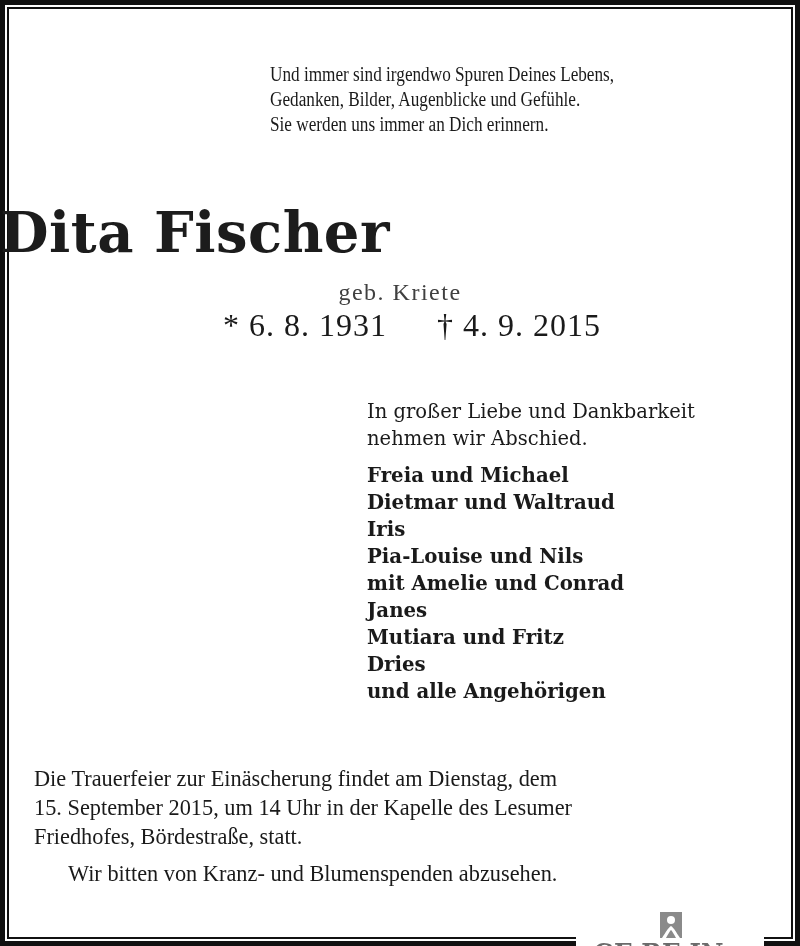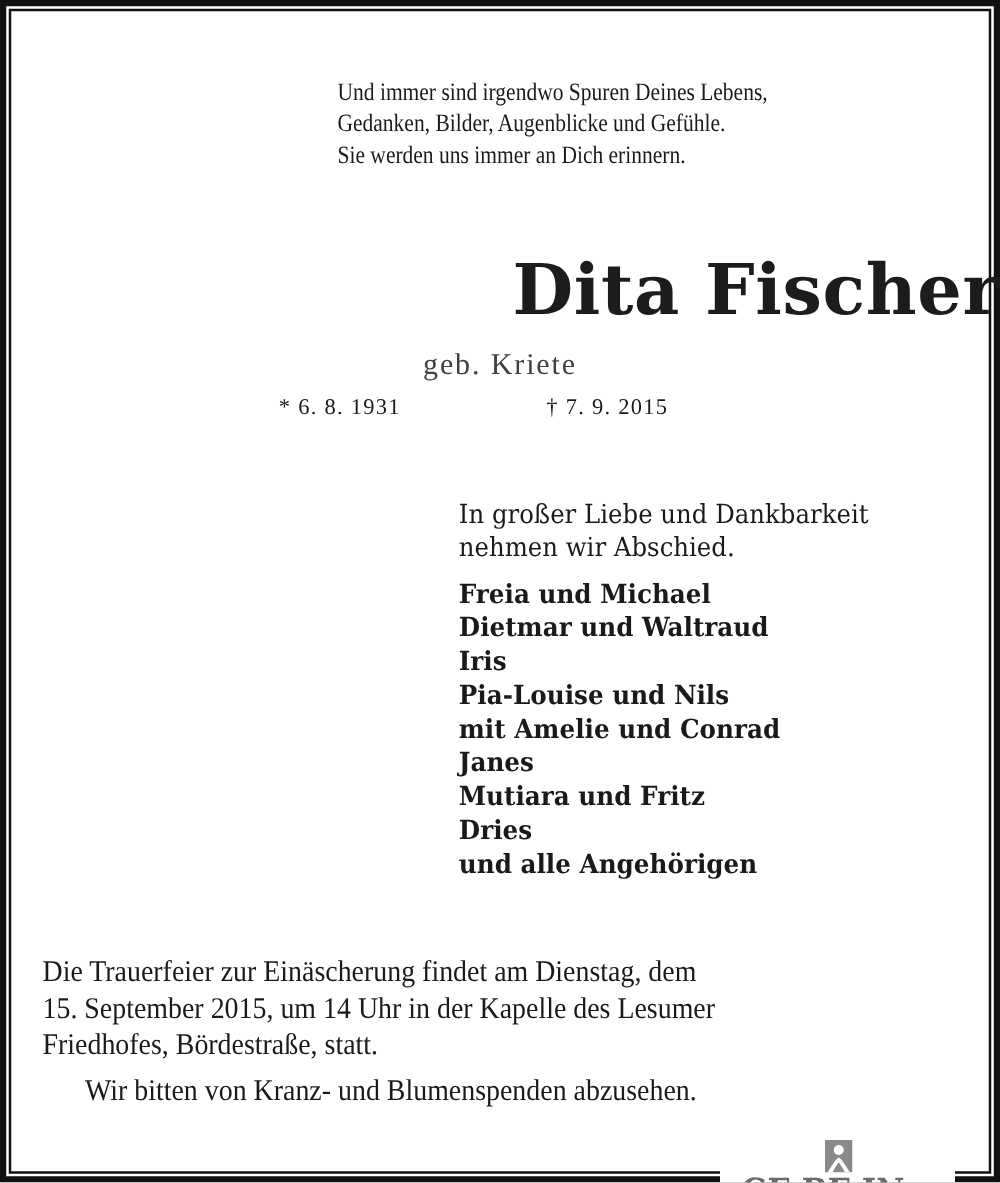--- a/index.html
+++ b/index.html
@@ -40,21 +40,21 @@
       transform: scaleX(0.86);
       transform-origin: left top;
       white-space: nowrap;
     }
     .quote div { white-space: nowrap; }
     .name {
       position: absolute;
       left: 0;
       width: 800px;
       top: 196px;
-      text-align: right;
+      text-align: left;
       font-family: "DejaVu Serif", serif;
       font-weight: bold;
       font-size: 56px;
       line-height: 72px;
       color: #1c1c1c;
       letter-spacing: 0.5px;
     }
     .maiden {
       position: absolute;
       left: 0;
@@ -64,21 +64,21 @@
       font-family: "Liberation Serif", serif;
       font-size: 24px;
       letter-spacing: 1.5px;
       line-height: 28px;
       color: #404040;
     }
     .dates {
       position: absolute;
       top: 310px;
       font-family: "Liberation Serif", serif;
-      font-size: 18px;
+      font-size: 32px;
       line-height: 30px;
       letter-spacing: 1px;
       color: #1a1a1a;
       white-space: nowrap;
     }
     .dates.birth { left: 223px; }
     .dates.death { left: 437px; }
     .farewell {
       position: absolute;
       left: 367px;
@@ -169,21 +169,21 @@
 
 <div class="quote">
   <div>Und immer sind irgendwo Spuren Deines Lebens,</div>
   <div>Gedanken, Bilder, Augenblicke und Gefühle.</div>
   <div>Sie werden uns immer an Dich erinnern.</div>
 </div>
 
 <div class="name">Dita Fischer</div>
 <div class="maiden">geb. Kriete</div>
 <div class="dates birth">* 6. 8. 1931</div>
-<div class="dates death">† 7. 9. 2015</div>
+<div class="dates death">† 4. 9. 2015</div>
 
 <div class="farewell">
   <div>In großer Liebe und Dankbarkeit</div>
   <div>nehmen wir Abschied.</div>
 </div>
 
 <div class="mourners">
   <div>Freia und Michael</div>
   <div>Dietmar und Waltraud</div>
   <div>Iris</div>

